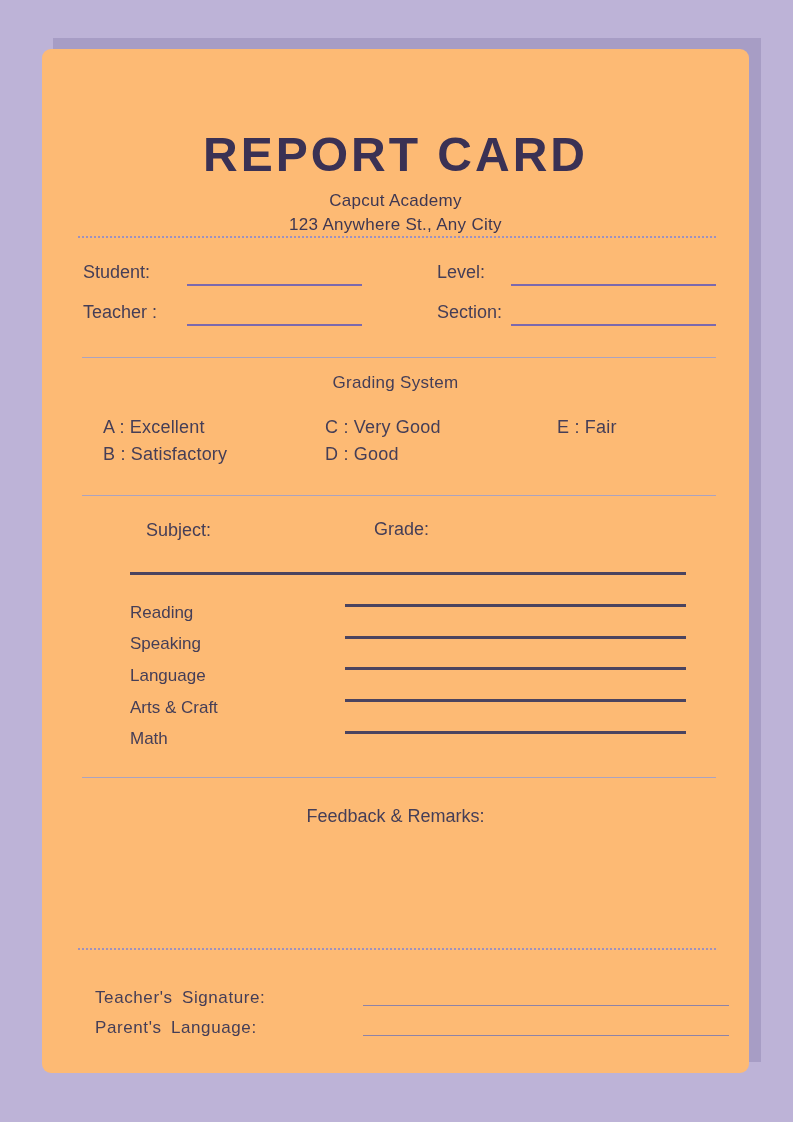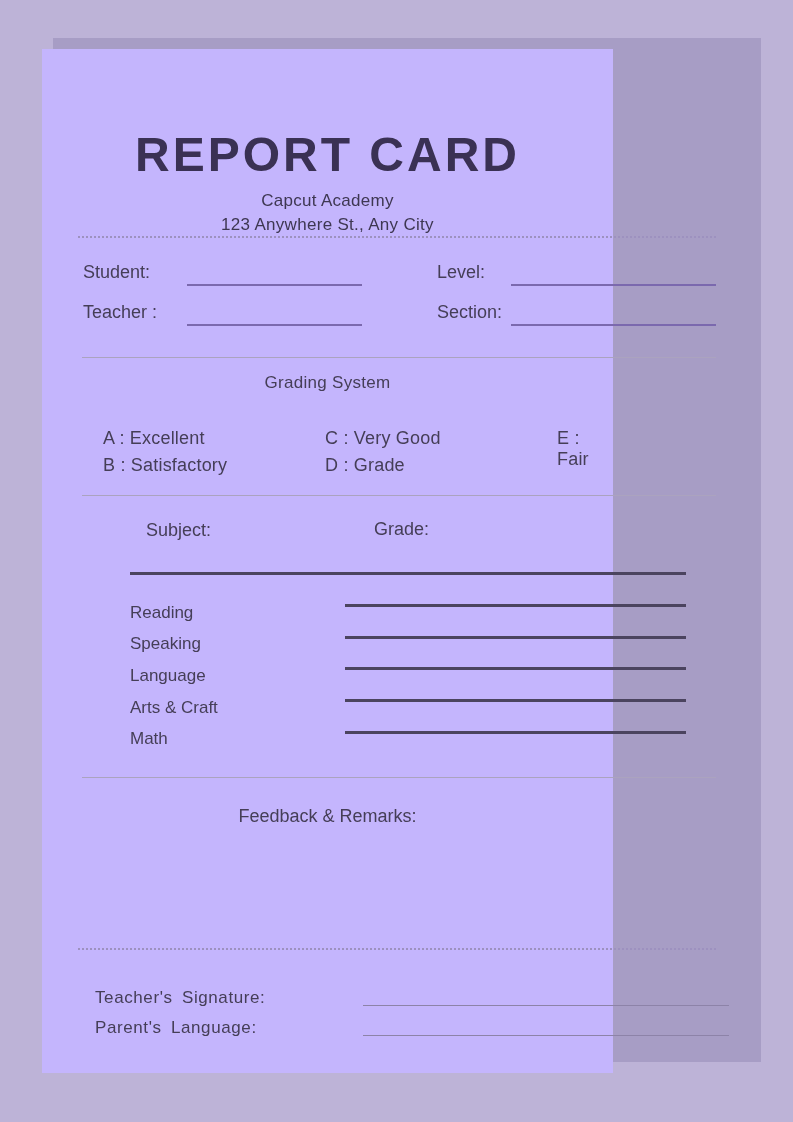--- a/index.html
+++ b/index.html
@@ -8,22 +8,23 @@
     background:#bdb3d7;
     font-family:"Liberation Sans", sans-serif;
     color:#453e57;
     position:relative;
   }
   .shadow-card {
     position:absolute; left:53px; top:38px; width:708px; height:1024px;
     background:#a79dc5;
   }
   .card {
-    position:absolute; left:42px; top:49px; width:571px; height:1024px;
-    background:#c4b5fd;
+    position:absolute; left:42px; top:49px; width:707px; height:1024px;
+    background:#fdba74;
+    border-radius:9px;
   }
   .title {
     position:absolute; top:78px; left:0; width:100%;
     text-align:center; font-size:48px; font-weight:800; letter-spacing:3px;
     color:#3a3154;
   }
   .subhead { position:absolute; left:0; width:100%; text-align:center;
     font-size:17px; color:#3e3752; letter-spacing:0.3px; }
   .school  { top:142px; }
   .address { top:166px; }
@@ -51,21 +52,21 @@
     position:absolute; bottom:5px; height:0;
     border-bottom:2px solid #7b69ae;
   }
   .fl-left  { left:104px; width:175px; }
   .fl-right { left:428px; width:205px; }
 
   
   .grading-head { position:absolute; top:324px; left:0; width:100%;
     text-align:center; font-size:17px; letter-spacing:0.3px; }
   .grading-grid {
-    position:absolute; top:379px; left:61px; right:40px;
+    position:absolute; top:368px; left:61px; right:40px;
     display:grid; grid-template-columns:222px 232px auto;
     grid-auto-rows:27px; font-size:18px; letter-spacing:0.2px;
   }
 
   
   .subj-head-subject { position:absolute; top:471px; left:88px;  font-size:18px;margin-left:16px; }
   .subj-head-grade   { position:absolute; top:470px; left:332px; font-size:18px; }
   .subjects { position:absolute; top:516px; left:88px; width:556px; }
   .subj-row { display:flex; align-items:center; height:31.7px; font-size:17px; }
   .subj-name { width:215px; flex:0 0 215px; }
@@ -116,21 +117,21 @@
   </div>
 
   <div class="divider-solid ds1"></div>
 
   <div class="grading-head">Grading System</div>
   <div class="grading-grid">
     <span>A : Excellent</span>
     <span>C : Very Good</span>
     <span>E : Fair</span>
     <span>B : Satisfactory</span>
-    <span>D : Grade</span>
+    <span>D : Good</span>
     <span></span>
   </div>
 
   <div class="divider-solid ds2"></div>
 
   <div class="subj-head-subject">Subject:</div>
   <div class="subj-head-grade">Grade:</div>
 
   <div class="subjects">
     <div class="subj-row">

